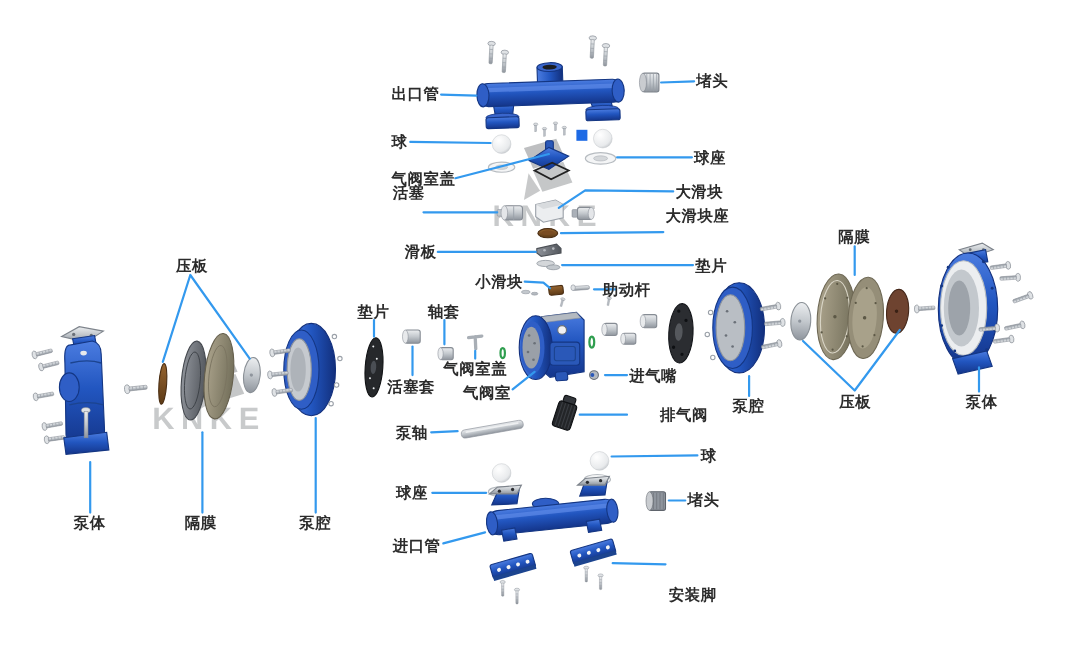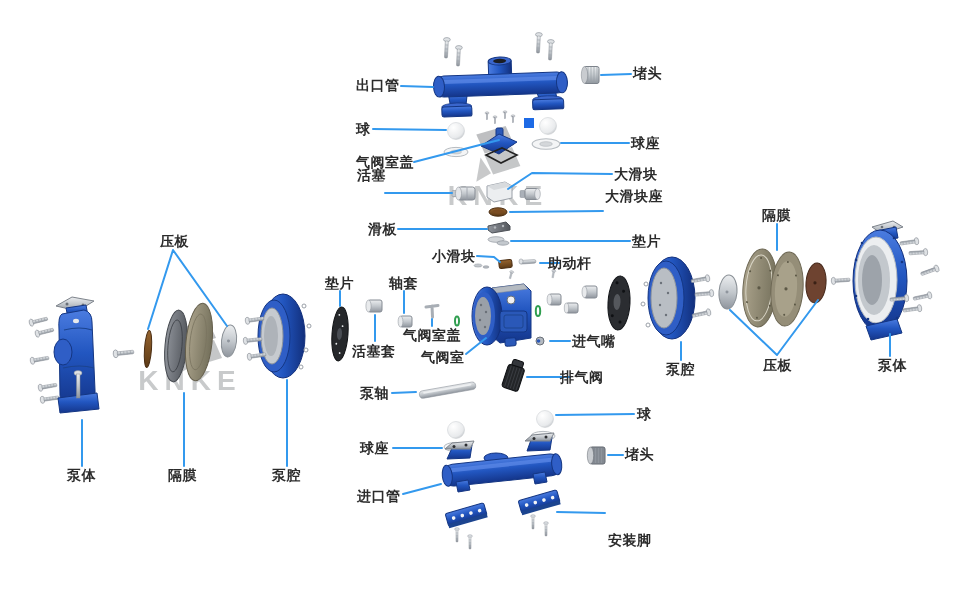--- a/index.html
+++ b/index.html
@@ -485,21 +485,21 @@
 <div class="lbl" style="left:632px;top:234px">垫片</div>
 <div class="lbl" style="left:432px;top:249px">小滑块</div>
 <div class="lbl" style="left:548px;top:256px">助动杆</div>
 <div class="lbl" style="left:160px;top:234px">压板</div>
 <div class="lbl" style="left:325px;top:276px">垫片</div>
 <div class="lbl" style="left:389px;top:276px">轴套</div>
 <div class="lbl" style="left:352px;top:344px">活塞套</div>
 <div class="lbl" style="left:403px;top:328px">气阀室盖</div>
 <div class="lbl" style="left:421px;top:350px">气阀室</div>
 <div class="lbl" style="left:572px;top:334px">进气嘴</div>
-<div class="lbl" style="left:560px;top:370px">排气阀</div>
+<div class="lbl" style="left:600px;top:370px">排气阀</div>
 <div class="lbl" style="left:360px;top:386px">泵轴</div>
 <div class="lbl" style="left:762px;top:208px">隔膜</div>
 <div class="lbl" style="left:666px;top:362px">泵腔</div>
 <div class="lbl" style="left:763px;top:358px">压板</div>
 <div class="lbl" style="left:878px;top:358px">泵体</div>
 <div class="lbl" style="left:67px;top:468px">泵体</div>
 <div class="lbl" style="left:168px;top:468px">隔膜</div>
 <div class="lbl" style="left:272px;top:468px">泵腔</div>
 <div class="lbl" style="left:637px;top:407px">球</div>
 <div class="lbl" style="left:360px;top:441px">球座</div>

